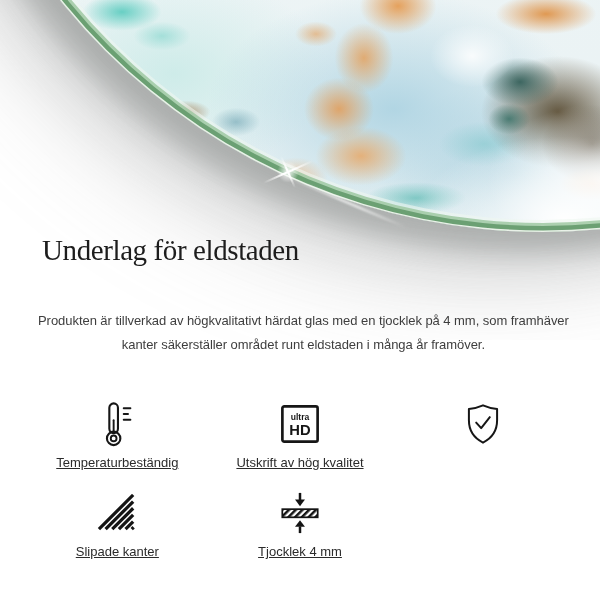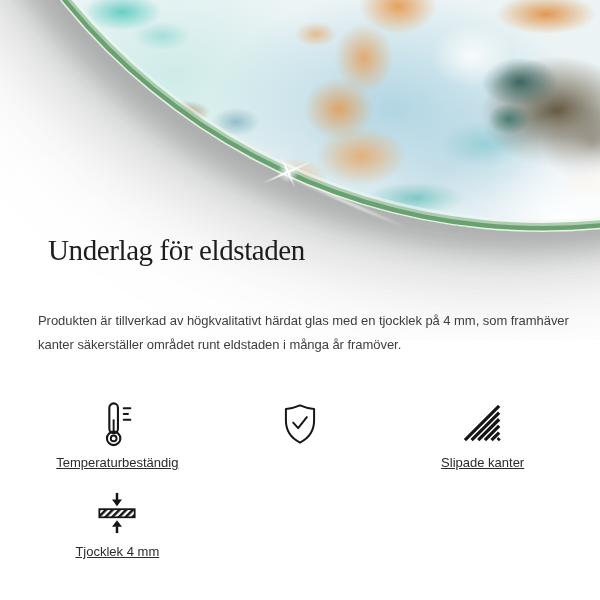--- a/index.html
+++ b/index.html
@@ -51,25 +51,25 @@
   .sparkle{position:absolute;left:288px;top:172px;width:0;height:0;}
   .sparkle i{position:absolute;display:block;background:#fff;}
   .sparkle .r1{width:54px;height:2px;left:-27px;top:-1px;transform:rotate(-24deg);
     background:linear-gradient(90deg,rgba(255,255,255,0),#fff 40%,#fff 60%,rgba(255,255,255,0));filter:blur(.4px);}
   .sparkle .r2{width:2px;height:34px;left:-1px;top:-17px;transform:rotate(-24deg);
     background:linear-gradient(180deg,rgba(255,255,255,0),#fff 40%,#fff 60%,rgba(255,255,255,0));filter:blur(.4px);}
   .sparkle .glow{width:22px;height:22px;left:-11px;top:-11px;border-radius:50%;
     background:radial-gradient(circle,rgba(255,255,255,.95),rgba(255,255,255,0) 70%);}
 
   
-  .heading{position:absolute;left:48px;top:233px;margin:0;font-family:"Liberation Serif",serif;
+  .heading{position:absolute;left:42px;top:233px;margin:0;font-family:"Liberation Serif",serif;
     font-weight:400;font-size:29px;line-height:34px;letter-spacing:-.4px;color:#1d1d1d;}
   .heading span{display:block;}
   .paragraph{position:absolute;left:38px;top:309px;margin:0;font-size:13px;line-height:24px;
-    color:#3e3e3e;letter-spacing:-.05px;}
+    color:#3e3e3e;letter-spacing:-.05px;text-align:center;}
   .paragraph span{display:block;white-space:nowrap;}
 
   
   .features{position:absolute;left:26px;right:26px;top:401px;display:grid;
     grid-template-columns:repeat(3,1fr);row-gap:20px;}
   .feature{display:flex;flex-direction:column;align-items:center;}
   .icon-box{height:46px;display:flex;align-items:center;justify-content:center;}
   .icon-box svg{display:block;}
   .feature .label{margin-top:9px;font-size:13px;color:#2b2b2b;line-height:14px;text-decoration:underline;}
   svg .stroke{fill:none;stroke:#161616;stroke-width:2.2;stroke-linecap:round;stroke-linejoin:round;}
@@ -109,20 +109,30 @@
           <rect class="stroke" x="9" y="2.5" width="9" height="31" rx="4.5"></rect>
           <circle class="stroke" cx="13.5" cy="39" r="7"></circle>
           <circle class="stroke thin" cx="13.5" cy="39" r="3"></circle>
           <path class="stroke thin" d="M13.5 20 V32"></path>
           <path class="stroke thin" d="M24 7.5 H31 M24 13.5 H28.5 M24 19.5 H31"></path>
         </svg>
       </div>
       <div class="label">Temperaturbeständig</div>
     </div>
 
+    <div class="feature">
+      <div class="icon-box">
+        <svg width="40" height="40" viewBox="0 0 42 42">
+          <rect x="2.5" y="2.5" width="37" height="37" rx="2" fill="none" stroke="#161616" stroke-width="2.8"></rect>
+          <text x="21" y="16.5" text-anchor="middle" font-size="9" font-weight="600">ultra</text>
+          <text x="21" y="32.5" text-anchor="middle" font-size="15.5" font-weight="800">HD</text>
+        </svg>
+      </div>
+      <div class="label">Utskrift av hög kvalitet</div>
+    </div>
 
     <div class="feature">
       <div class="icon-box">
         <svg width="40" height="44" viewBox="0 0 44 48">
           <path class="stroke" d="M22 3.5 C26.5 5.5 32.5 7 37.5 7.5 V20 C37.5 32.5 31 40 22 44.5 C13 40 6.5 32.5 6.5 20 V7.5 C11.5 7 17.5 5.5 22 3.5 Z"></path>
           <path class="stroke" stroke-width="2.6" d="M14.5 22.5 L20 28.5 L29.5 16.5"></path>
         </svg>
       </div>
     </div>
 

